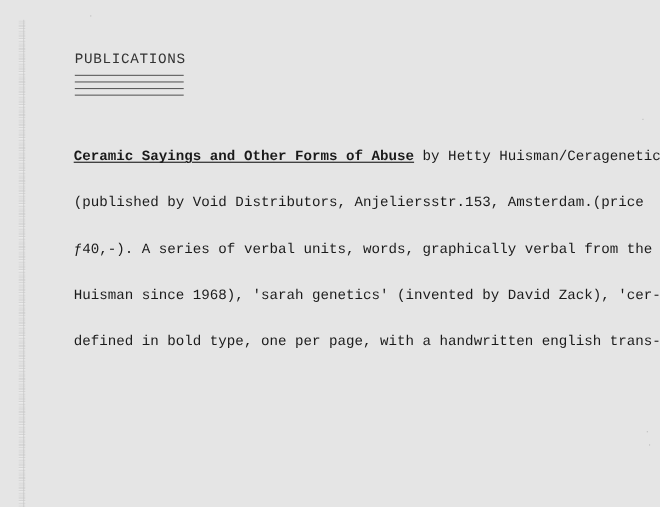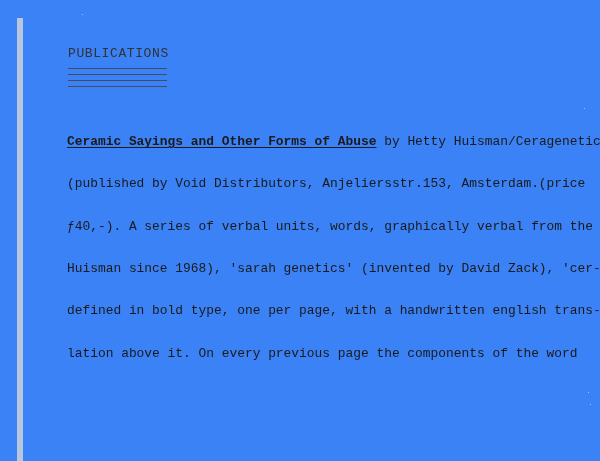--- a/index.html
+++ b/index.html
@@ -11,21 +11,21 @@
       width: 600px;
       height: 461px;
       overflow: hidden;
       position: relative;
     }
     .page {
       position: absolute;
       left: 0; top: 0;
       width: 600px;
       height: 461px;
-      background: #3b82f6;
+      background: #e5e5e5;
     }
     .binding-edge {
       position: absolute;
       left: 17px;
       top: 18px;
       width: 6px;
       height: 443px;
       background-image: repeating-linear-gradient(180deg, #d4d4d4 0px, #e8e8e8 1px, #cfcfcf 2px, #efefef 3px);
       opacity: 0.75;
     }
@@ -96,21 +96,20 @@
     <div class="rule"></div>
     <div class="rule"></div>
   </div>
 
   <div class="body-text">
     <span class="line"><span class="u">Ceramic Sayings and Other Forms of Abuse</span><span> by Hetty Huisman/Ceragenetics</span></span>
     <span class="line">(published by Void Distributors, Anjeliersstr.153, Amsterdam.(price</span>
     <span class="line">ƒ40,-). A series of verbal units, words, graphically verbal from the</span>
     <span class="line">Huisman since 1968), 'sarah genetics' (invented by David Zack), 'cer-</span>
     <span class="line">defined in bold type, one per page, with a handwritten english trans-</span>
-    <span class="line">lation above it. On every previous page the components of the word</span>
     
     
     
     
     
     
     
     
     
     

